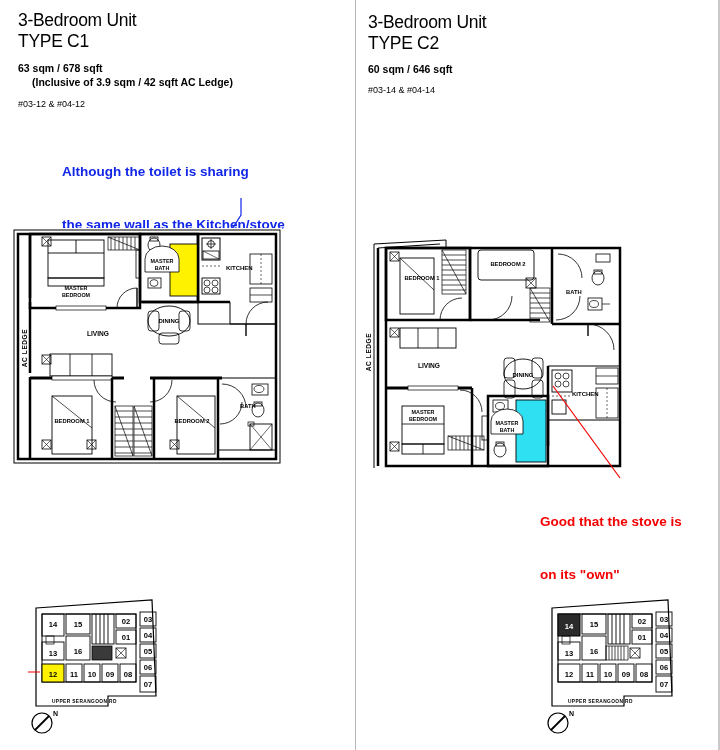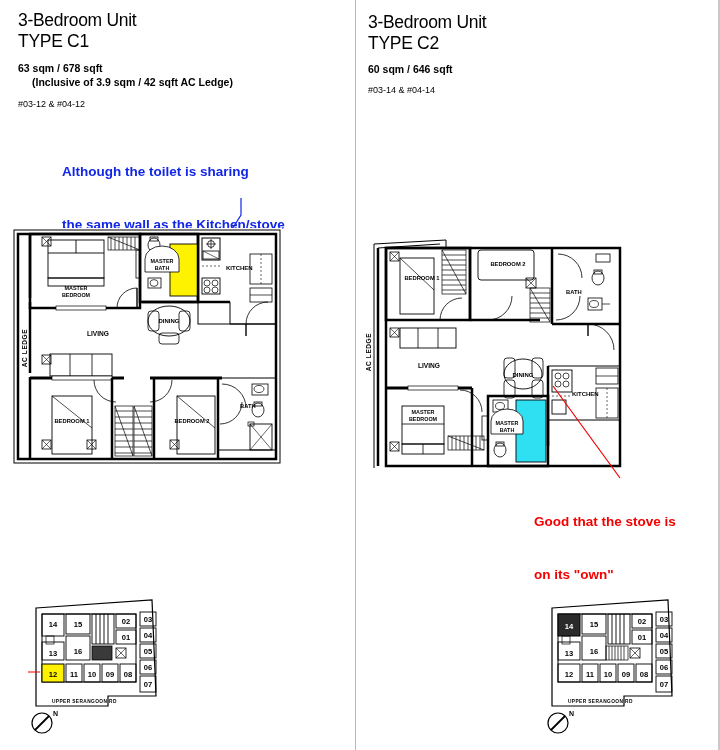--- a/index.html
+++ b/index.html
@@ -490,21 +490,21 @@
     <path d="M131,193 A16,12 0 0 1 163,193 L163,206 L131,206 Z" fill="#fff" stroke="#000" stroke-width="0.8"></path>
     <text class="txt" x="147" y="197" font-size="5.4" text-anchor="middle">MASTER</text>
     <text class="txt" x="147" y="204" font-size="5.4" text-anchor="middle">BATH</text>
     <rect x="122" y="188" width="6" height="24" fill="none" stroke="#000" stroke-width="0.8"></rect>
   </svg>
 
   <svg class="leader" style="left:0;top:0;" width="362" height="500">
     <line x1="195" y1="386" x2="262" y2="478" stroke="#f40000" stroke-width="1.2"></line>
   </svg>
 
-  <div class="note note-red" style="left:176px; top:478px;">
+  <div class="note note-red" style="left:182px; top:478px;">
     <div>Good that the stove is</div>
     <div>on its "own"</div>
   </div>
 
   <svg style="position:absolute;left:186px;top:592px;" width="180" height="150" viewBox="0 0 180 150">
     <path d="M8,16 L124,8 L128,104 L80,104 L80,114 L8,114 Z" fill="none" stroke="#000" stroke-width="1.2"></path>
     <rect x="14" y="22" width="94" height="68" fill="none" stroke="#000" stroke-width="1"></rect>
 
     <g stroke="#000" stroke-width="0.9" fill="none">
       <rect x="14" y="50" width="22" height="18"></rect>

